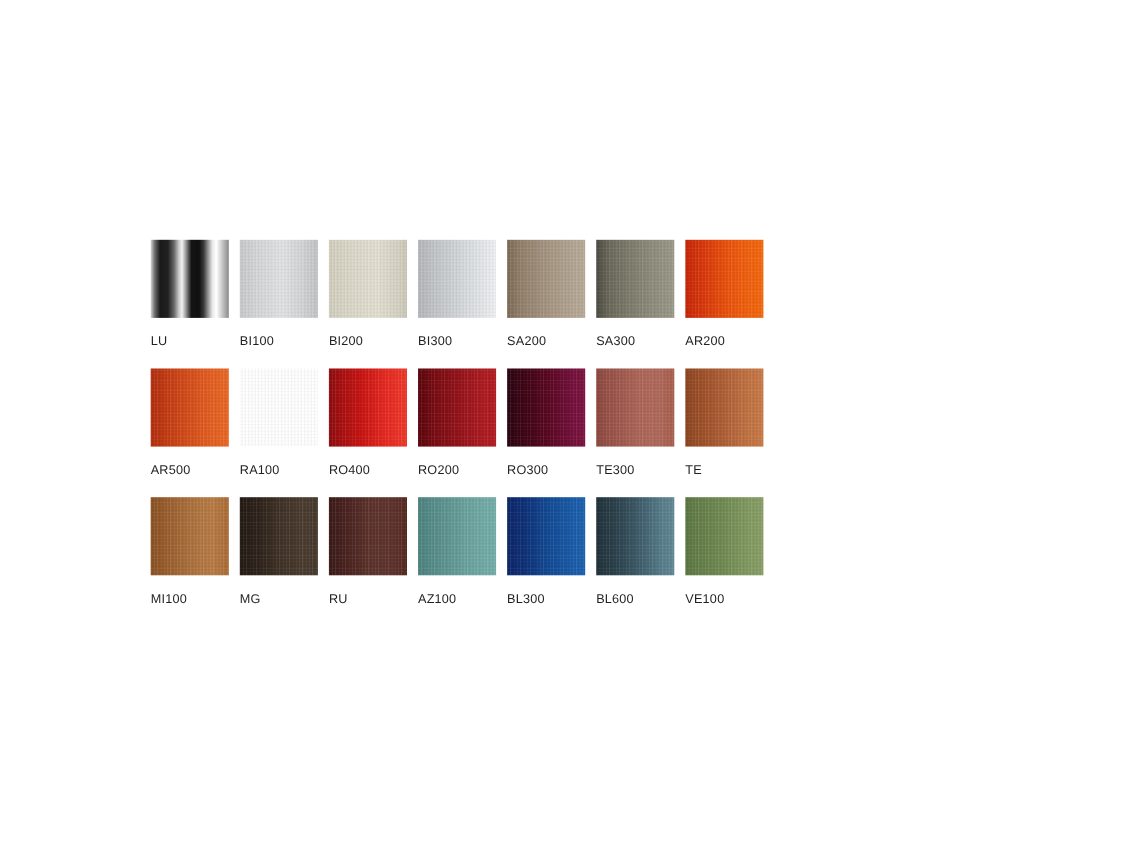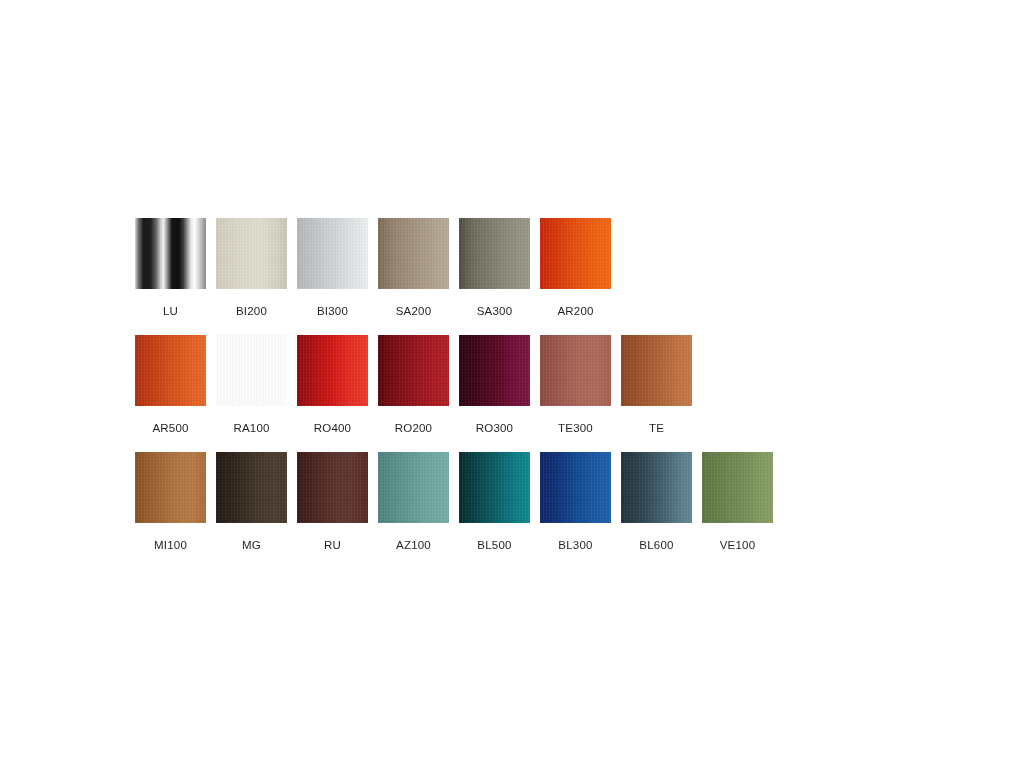--- a/index.html
+++ b/index.html
@@ -27,21 +27,21 @@
     display: flex;
     flex-direction: row;
     gap: 14px;
     margin-bottom: 17px;
   }
 
   .swatch-cell {
     width: 67px;
     display: flex;
     flex-direction: column;
-    align-items: center;
+    align-items: flex-start;
   }
 
   .swatch-chip {
     width: 71px;
     height: 71px;
     position: relative;
     overflow: hidden;
     background-repeat: no-repeat;
     background-size: 100% 100%;
   }
@@ -84,20 +84,26 @@
 
 <div id="palette-board">
     <div class="swatch-row">
       <div class="swatch-cell">
         <div class="swatch-chip metallic" style="background: linear-gradient(90deg, rgb(216, 216, 216) 0%, rgb(111, 111, 111) 5%, rgb(26, 26, 26) 12%, rgb(32, 32, 32) 22%, rgb(106, 106, 106) 30%, rgb(201, 201, 201) 36%, rgb(242, 242, 242) 40%, rgb(154, 154, 154) 45%, rgb(20, 20, 20) 52%, rgb(16, 16, 16) 62%, rgb(60, 60, 60) 68%, rgb(141, 141, 141) 73%, rgb(232, 232, 232) 79%, rgb(255, 255, 255) 84%, rgb(196, 196, 196) 92%, rgb(138, 138, 138) 100%);">
           <span class="grain"></span>
         </div>
         <div class="swatch-label">LU</div>
       </div>
       <div class="swatch-cell">
+        <div class="swatch-chip" style="background: linear-gradient(90deg, rgb(201, 202, 203) 0%, rgb(214, 215, 216) 22%, rgb(226, 227, 228) 55%, rgb(210, 211, 212) 82%, rgb(195, 196, 197) 100%);">
+          <span class="grain"></span>
+        </div>
+        <div class="swatch-label">BI100</div>
+      </div>
+      <div class="swatch-cell">
         <div class="swatch-chip" style="background: linear-gradient(90deg, rgb(210, 207, 192) 0%, rgb(220, 217, 202) 30%, rgb(227, 224, 210) 62%, rgb(214, 211, 196) 88%, rgb(203, 200, 185) 100%);">
           <span class="grain"></span>
         </div>
         <div class="swatch-label">BI200</div>
       </div>
       <div class="swatch-cell">
         <div class="swatch-chip" style="background: linear-gradient(90deg, rgb(182, 185, 188) 0%, rgb(198, 201, 204) 28%, rgb(215, 218, 221) 58%, rgb(228, 231, 233) 82%, rgb(239, 241, 242) 100%);">
           <span class="grain"></span>
         </div>
         <div class="swatch-label">BI300</div>
@@ -184,26 +190,20 @@
         </div>
         <div class="swatch-label">RU</div>
       </div>
       <div class="swatch-cell">
         <div class="swatch-chip" style="background: linear-gradient(90deg, rgb(78, 132, 128) 0%, rgb(91, 145, 141) 28%, rgb(106, 162, 157) 60%, rgb(114, 171, 166) 85%, rgb(118, 175, 170) 100%);">
           <span class="grain"></span>
         </div>
         <div class="swatch-label">AZ100</div>
       </div>
       <div class="swatch-cell">
-        <div class="swatch-chip" style="background: linear-gradient(90deg, rgb(4, 43, 44) 0%, rgb(6, 66, 70) 22%, rgb(10, 96, 103) 52%, rgb(13, 124, 133) 80%, rgb(15, 138, 147) 100%);">
-          <span class="grain"></span>
-        </div>
-        <div class="swatch-label">BL500</div>
-      </div>
-      <div class="swatch-cell">
         <div class="swatch-chip" style="background: linear-gradient(90deg, rgb(13, 38, 104) 0%, rgb(15, 49, 120) 22%, rgb(19, 74, 148) 52%, rgb(26, 90, 166) 80%, rgb(30, 99, 176) 100%);">
           <span class="grain"></span>
         </div>
         <div class="swatch-label">BL300</div>
       </div>
       <div class="swatch-cell">
         <div class="swatch-chip" style="background: linear-gradient(90deg, rgb(34, 51, 60) 0%, rgb(43, 65, 75) 24%, rgb(65, 96, 110) 58%, rgb(90, 127, 141) 85%, rgb(99, 137, 149) 100%);">
           <span class="grain"></span>
         </div>
         <div class="swatch-label">BL600</div>

